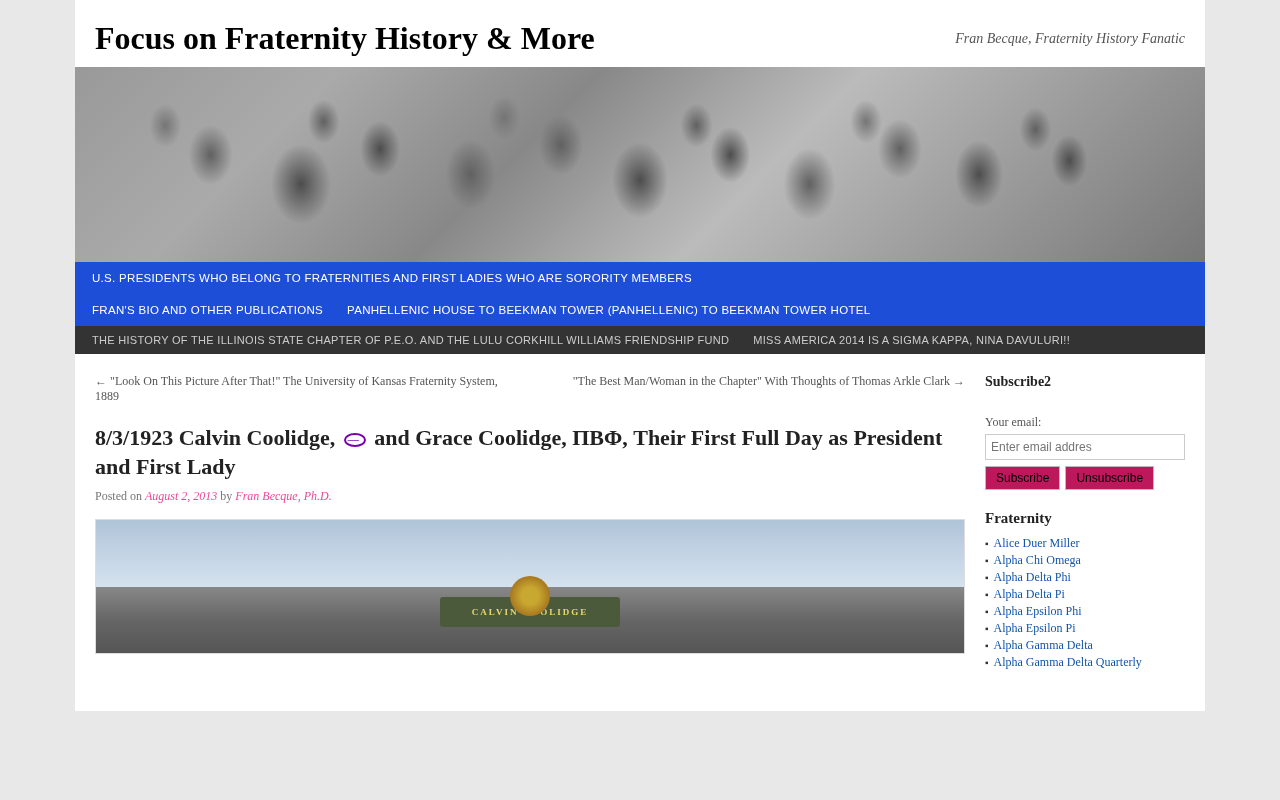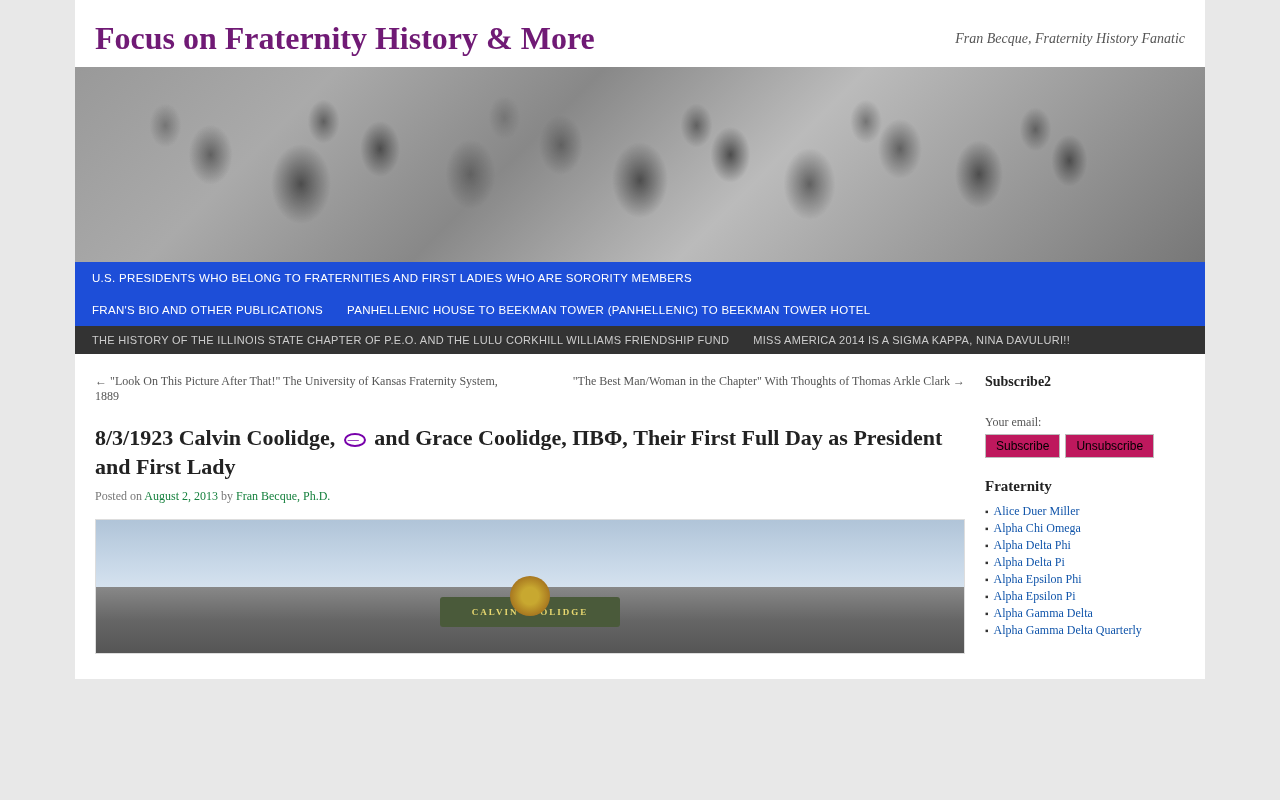--- a/index.html
+++ b/index.html
@@ -16,21 +16,21 @@
     }
     #header {
       padding: 20px 20px 10px 20px;
       display: flex;
       justify-content: space-between;
       align-items: center;
     }
     #site-title {
       font-size: 32px;
       font-weight: bold;
-      color: #701a75;
+      color: #000000;
       font-family: Georgia, serif;
     }
     #site-tagline {
       font-style: italic;
       color: #555;
       font-size: 14px;
       font-family: Georgia, serif;
     }
     #header-image {
       width: 100%;
@@ -134,22 +134,23 @@
       margin-bottom: 8px;
       font-family: Georgia, serif;
       line-height: 1.3;
     }
     .post-meta {
       font-size: 12px;
       color: #777;
       margin-bottom: 15px;
     }
     .post-meta a {
-      color: #15803d;
+      color: #ec4899;
       text-decoration: none;
+      font-style: italic;
     }
     .post-image {
       width: 100%;
       height: 135px;
       background: linear-gradient(180deg, #b0c4d8 0%, #c8d8e8 40%, #e0e8f0 60%, #888 70%, #666 100%);
       border: 1px solid #ddd;
       display: flex;
       align-items: flex-end;
       justify-content: center;
       overflow: hidden;
@@ -292,20 +293,21 @@
         </div>
         <div style="position:absolute;bottom:28%;left:50%;transform:translateX(-50%);width:40px;height:40px;background:radial-gradient(circle,#c8a830 30%,#a87820 70%);border-radius:50%;"></div>
       </div>
     </div>
 
     <div id="sidebar">
 
       <div class="sidebar-widget">
         <div class="sidebar-widget-title">Subscribe2</div>
         <div class="subscribe-label">Your email:</div>
+        <input type="email" class="email-input" placeholder="Enter email addres" style="">
         <div class="subscribe-buttons">
           <button class="btn-subscribe">Subscribe</button>
           <button class="btn-unsubscribe">Unsubscribe</button>
         </div>
       </div>
 
       <div class="sidebar-widget">
         <div class="categories-title">Fraternity</div>
         <ul class="category-list">
           <li>

